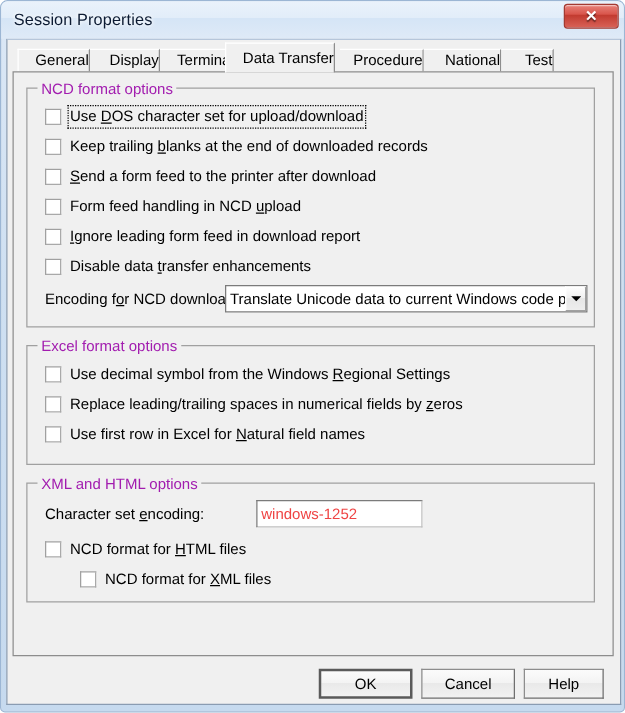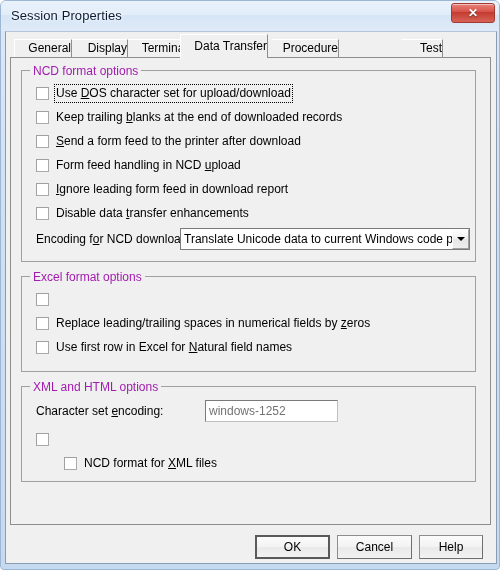--- a/index.html
+++ b/index.html
@@ -231,21 +231,21 @@
 
   
   .textbox {
     position: absolute;
     box-sizing: border-box;
     background: #ffffff;
     border: 1px solid #7b7b7b;
     border-right-color: #c0c0c0;
     border-bottom-color: #c0c0c0;
     font-size: 12px;
-    color: #737373;
+    color: #ef4444;
     padding: 2px 0 0 3px;
     line-height: 16px;
     white-space: nowrap;
     overflow: hidden;
     cursor: text;
   }
 
   
   .btn {
     position: absolute;
@@ -278,20 +278,21 @@
   </div>
 
   <div class="client">
 
     <div class="tabstrip" id="tabstrip">
         <div class="tab inactive first" style="left: 8px; width: 58px;">General</div>
         <div class="tab inactive" style="left: 66px; width: 56px;">Display</div>
         <div class="tab inactive" style="left: 122px; width: 60px;">Terminal</div>
         <div class="tab active" style="left: 174px; width: 88px;">Data Transfer</div>
         <div class="tab inactive" style="left: 266px; width: 67px;">Procedure</div>
+        <div class="tab inactive" style="left: 333px; width: 62px;">National</div>
         <div class="tab inactive" style="left: 395px; width: 42px;">Test</div>
       </div>
 
     <div class="tabpage">
 
       <div class="group" style="left:10px; top:12px; width:455px; height:192px;">
         <div class="group-title">NCD format options</div>
 
         <div class="cb-row focused" style="left:14px; top:14px;">
           <span class="cb-box"></span>
@@ -324,40 +325,42 @@
           <div class="combo-text">Translate Unicode data to current Windows code page</div>
           <div class="combo-arrow-btn"></div>
         </div>
       </div>
 
       <div class="group" style="left:10px; top:218px; width:455px; height:96px;">
         <div class="group-title">Excel format options</div>
 
         <div class="cb-row" style="left:14px; top:14px;">
           <span class="cb-box"></span>
+          <span class="cb-label" id="xls-cb-0">Use decimal symbol from the Windows <u>R</u>egional Settings</span>
         </div>
         <div class="cb-row" style="left:14px; top:38px;">
           <span class="cb-box"></span>
           <span class="cb-label" id="xls-cb-1">Replace leading/trailing spaces in numerical fields by <u>z</u>eros</span>
         </div>
         <div class="cb-row" style="left:14px; top:62px;">
           <span class="cb-box"></span>
           <span class="cb-label" id="xls-cb-2">Use first row in Excel for <u>N</u>atural field names</span>
         </div>
       </div>
 
       <div class="group" style="left:10px; top:328px; width:455px; height:96px;">
         <div class="group-title">XML and HTML options</div>
 
         <div class="static-label" style="left:14px; top:17px;" id="xml-charset-label">Character set <u>e</u>ncoding:</div>
 
         <div class="textbox" style="left:183px; top:13px; width:133px; height:22px;">windows-1252</div>
 
         <div class="cb-row" style="left:14px; top:44px;">
           <span class="cb-box"></span>
+          <span class="cb-label" id="xml-cb-0">NCD format for <u>H</u>TML files</span>
         </div>
         <div class="cb-row" style="left:14px; top:68px;padding-left:28px;">
           <span class="cb-box"></span>
           <span class="cb-label" id="xml-cb-1">NCD format for <u>X</u>ML files</span>
         </div>
       </div>
 
     </div>
 
     <button class="btn default" style="left:249px; top:503px; width:75px; height:24px;">OK</button>

